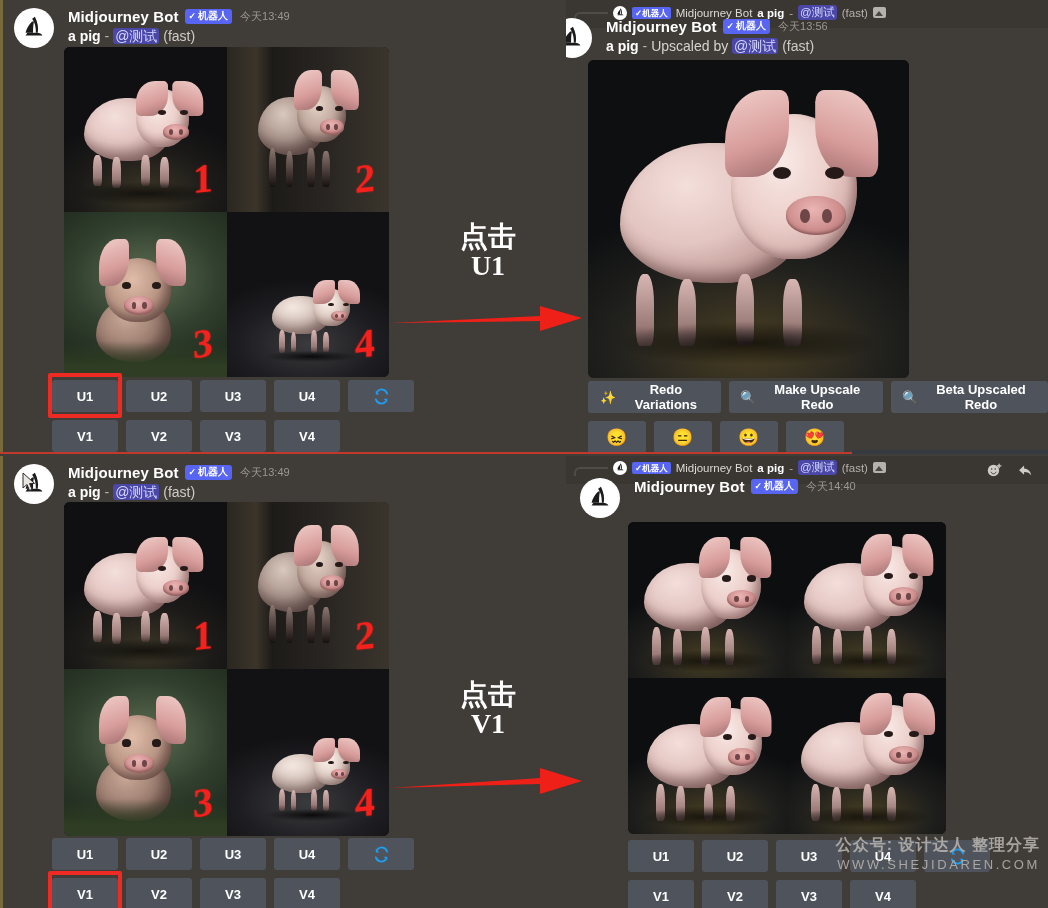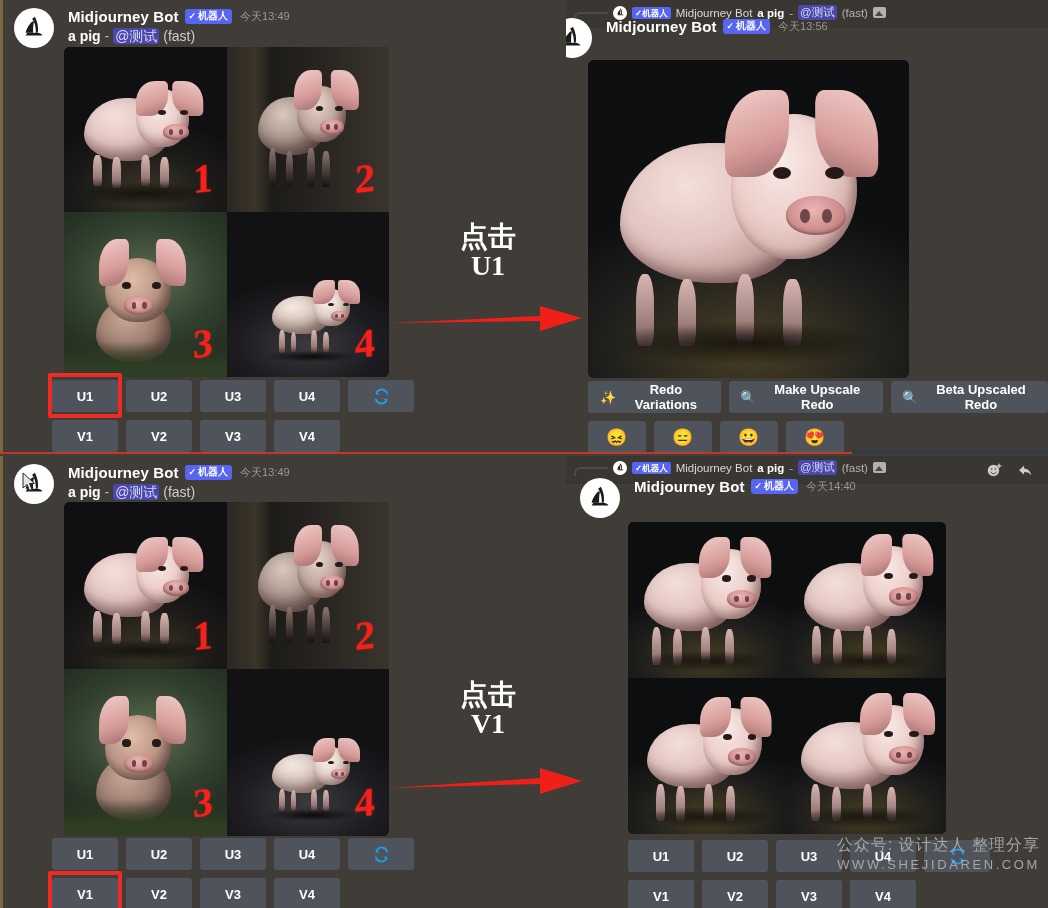--- a/index.html
+++ b/index.html
@@ -231,21 +231,21 @@
   }
   .arrow { position: absolute; }
   .arrow svg { display: block; }
 
   
   #watermark {
     position: absolute; right: 8px; bottom: 36px;
     text-align: right; color: #b9b5b0; opacity: .85;
     pointer-events: none;
   }
-  #watermark .wm1 { font-size: 16px; font-weight: normal; letter-spacing: 1px; }
+  #watermark .wm1 { font-size: 16px; font-weight: bold; letter-spacing: 1px; }
   #watermark .wm2 { font-size: 13px; letter-spacing: 2.6px; margin-top: 1px; }
 
   
   #cursor { position: absolute; left: 22px; top: 472px; }
   #cursor svg { width: 16px; height: 20px; }
 </style>
 </head>
 <body>
 
 <div class="page">
@@ -415,20 +415,27 @@
       </div>
       <div>
         <div class="hdr-line1">
           <span class="bot-name">Midjourney Bot</span>
           <span class="bot-tag">
             <span class="chk">✓</span>
               <span>机器人</span>
           </span>
           <span class="timestamp">今天13:56</span>
         </div>
+        <div class="hdr-line2">
+          <span class="prompt">a pig</span>
+          <span class="dash">-</span>
+          <span>Upscaled by</span>
+          <span class="mention">@测试</span>
+          <span class="fast">(fast)</span>
+        </div>
       </div>
     </div>
 
     <div style="position:absolute; left:22px; top:60px; width:321px; height:318px; border-radius:6px; overflow:hidden;">
       <div class="pig-scene s-up"></div>
       <div class="pig" style="left:10%;top:14%;width:82%;height:76%;">
         <div class="body" style="left:0;top:16%;width:70%;height:58%;"></div>
         <div class="head" style="left:42%;top:4%;width:48%;height:60%;"></div>
         <div class="ear" style="left:40%;top:-6%;width:24%;height:36%;"></div>
         <div class="ear r" style="left:74%;top:-6%;width:24%;height:36%;"></div>

